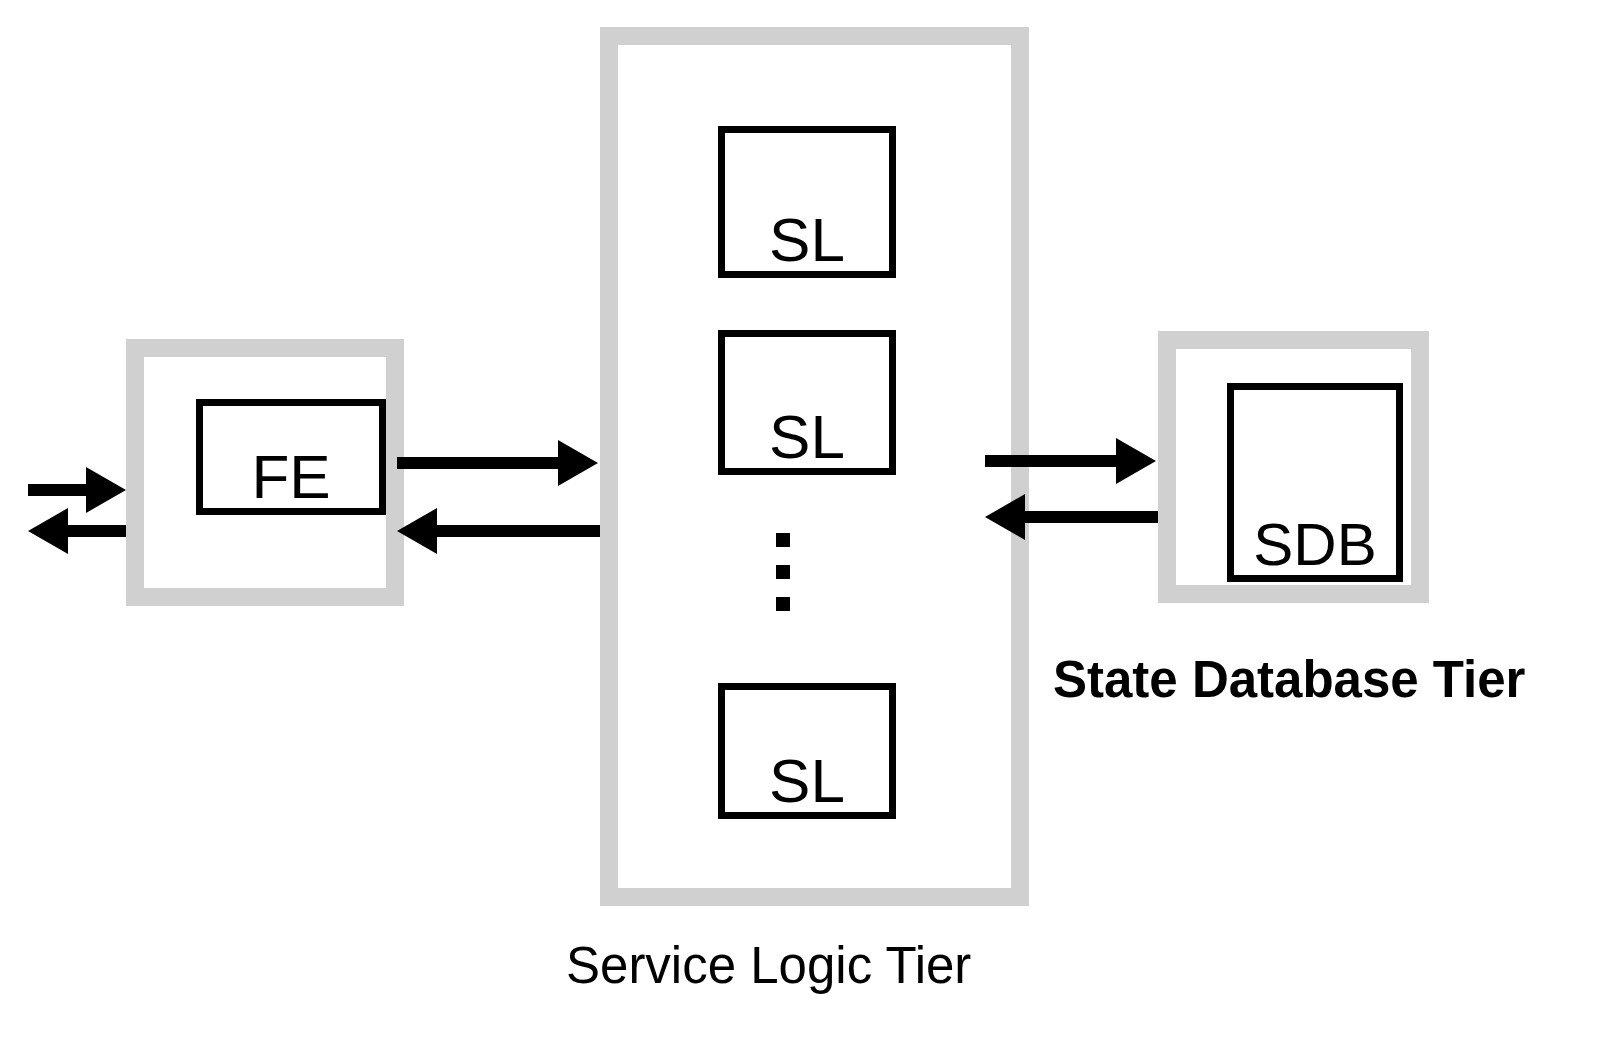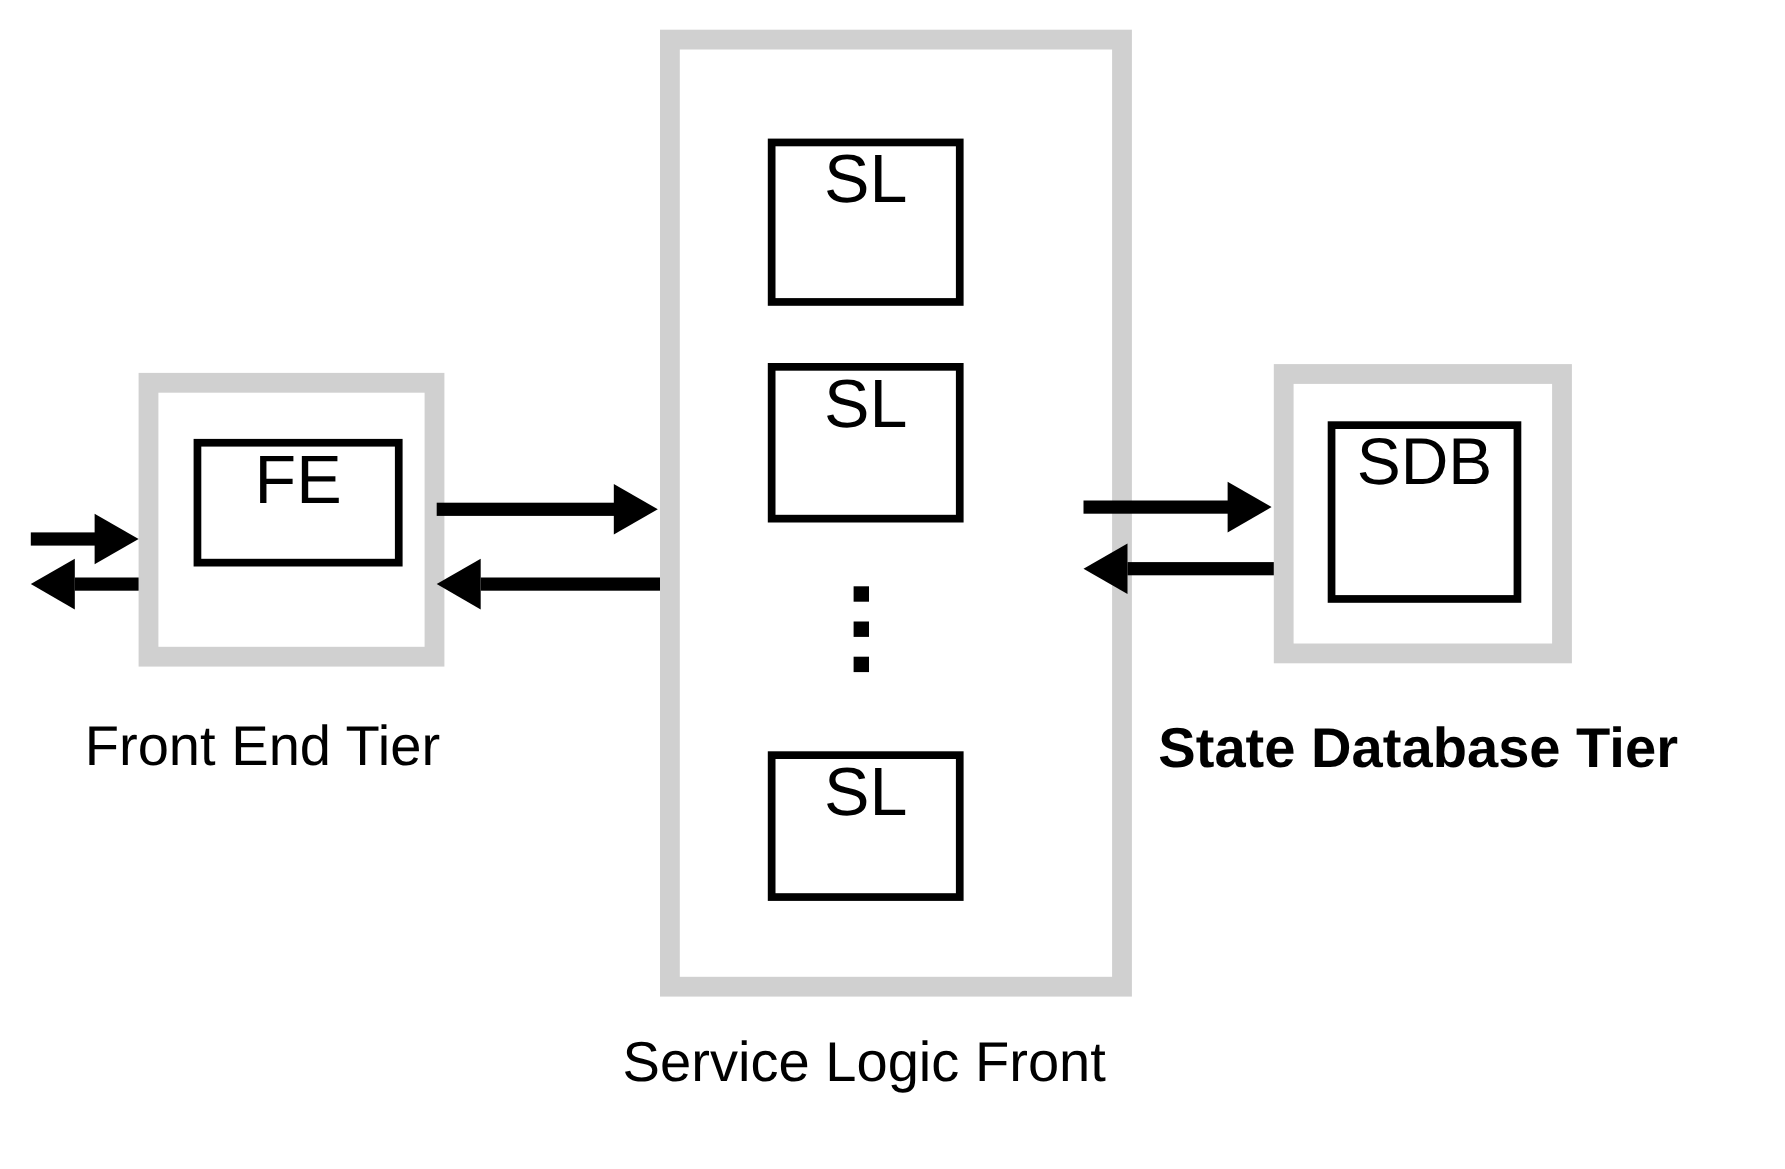--- a/index.html
+++ b/index.html
@@ -31,36 +31,37 @@
   #tier-frame-servicelogic { left: 600px; top: 27px;  width: 429px; height: 879px; }
   #tier-frame-statedb   { left: 1158px; top: 331px; width: 271px; height: 272px; }
 
   
   .component-box {
     position: absolute;
     box-sizing: border-box;
     background: #ffffff;
     border: 7px solid #000000;
     display: flex;
-    align-items: flex-start;
+    align-items: flex-end;
     justify-content: center;
+    margin-left: 20px;
   }
   .component-box .component-label {
     font-size: 62px;
     line-height: 1;
     letter-spacing: 0px;
     color: #000000;
     white-space: nowrap;
     user-select: none;
   }
   #component-fe  { left: 176px; top: 399px; width: 190px; height: 116px; }
   #component-sl-1 { left: 698px; top: 126px; width: 178px; height: 152px; }
   #component-sl-2 { left: 698px; top: 330px; width: 178px; height: 145px; }
   #component-sl-3 { left: 698px; top: 683px; width: 178px; height: 136px; }
-  #component-sdb { left: 1207px; top: 383px; width: 176px; height: 165px; }
+  #component-sdb { left: 1207px; top: 383px; width: 176px; height: 199px; }
   #component-sdb .component-label { font-size: 60px; }
 
   
   #sl-ellipsis {
     position: absolute;
     left: 775px;
     top: 533px;
     width: 16px;
     height: 78px;
     display: flex;
@@ -140,21 +141,20 @@
 <body>
 
 <div id="diagram-root">
 
   <div id="tier-frame-frontend" class="tier-frame"></div>
 
   <div id="component-fe" class="component-box">
     <span class="component-label">FE</span>
   </div>
 
-  <div id="caption-frontend" class="tier-caption">Front End Tier</div>
 
   <div id="tier-frame-servicelogic" class="tier-frame"></div>
 
   <div id="component-sl-1" class="component-box">
     <span class="component-label">SL</span>
   </div>
 
   <div id="component-sl-2" class="component-box">
     <span class="component-label">SL</span>
   </div>
@@ -162,21 +162,21 @@
   <div id="sl-ellipsis">
     <span class="ellipsis-dot"></span>
     <span class="ellipsis-dot"></span>
     <span class="ellipsis-dot"></span>
   </div>
 
   <div id="component-sl-3" class="component-box">
     <span class="component-label">SL</span>
   </div>
 
-  <div id="caption-servicelogic" class="tier-caption">Service Logic Front</div>
+  <div id="caption-servicelogic" class="tier-caption">Service Logic Tier</div>
 
   <div id="tier-frame-statedb" class="tier-frame"></div>
 
   <div id="component-sdb" class="component-box">
     <span class="component-label">SDB</span>
   </div>
 
   <div id="caption-statedb" class="tier-caption">State Database Tier</div>
 
   <div id="arrow-client-to-fe" class="arrow dir-right">

